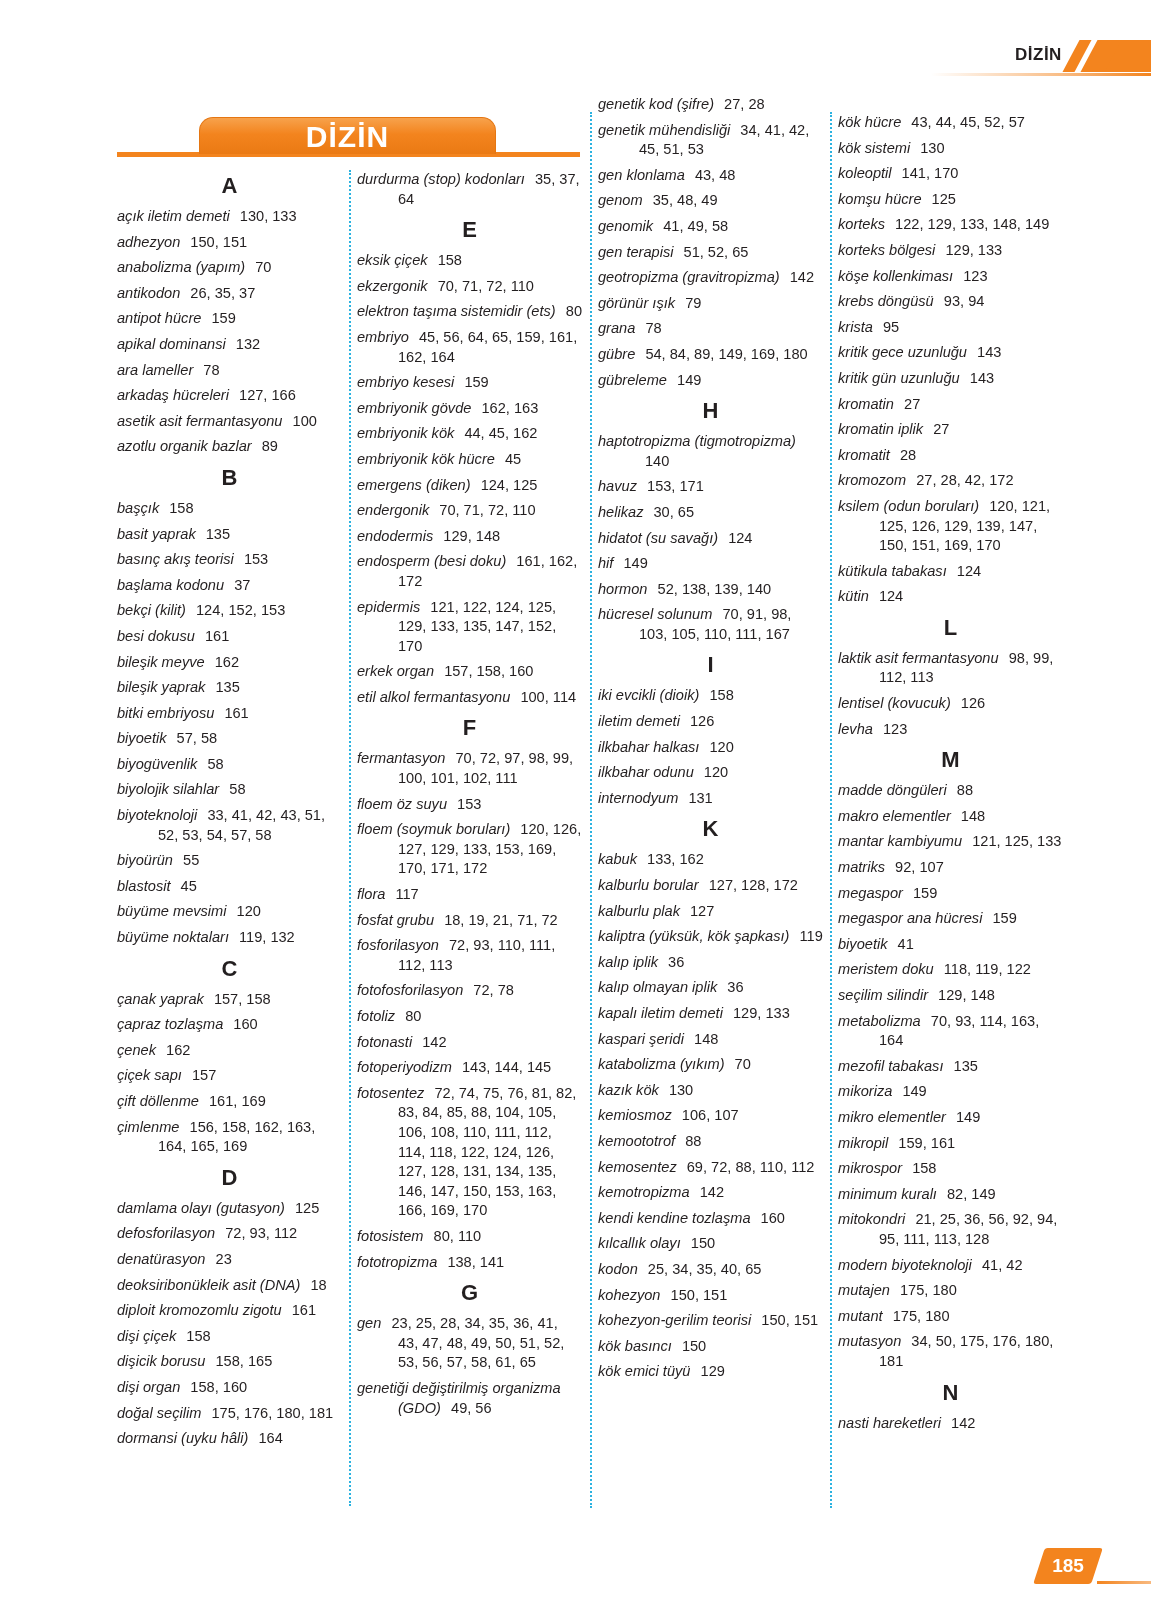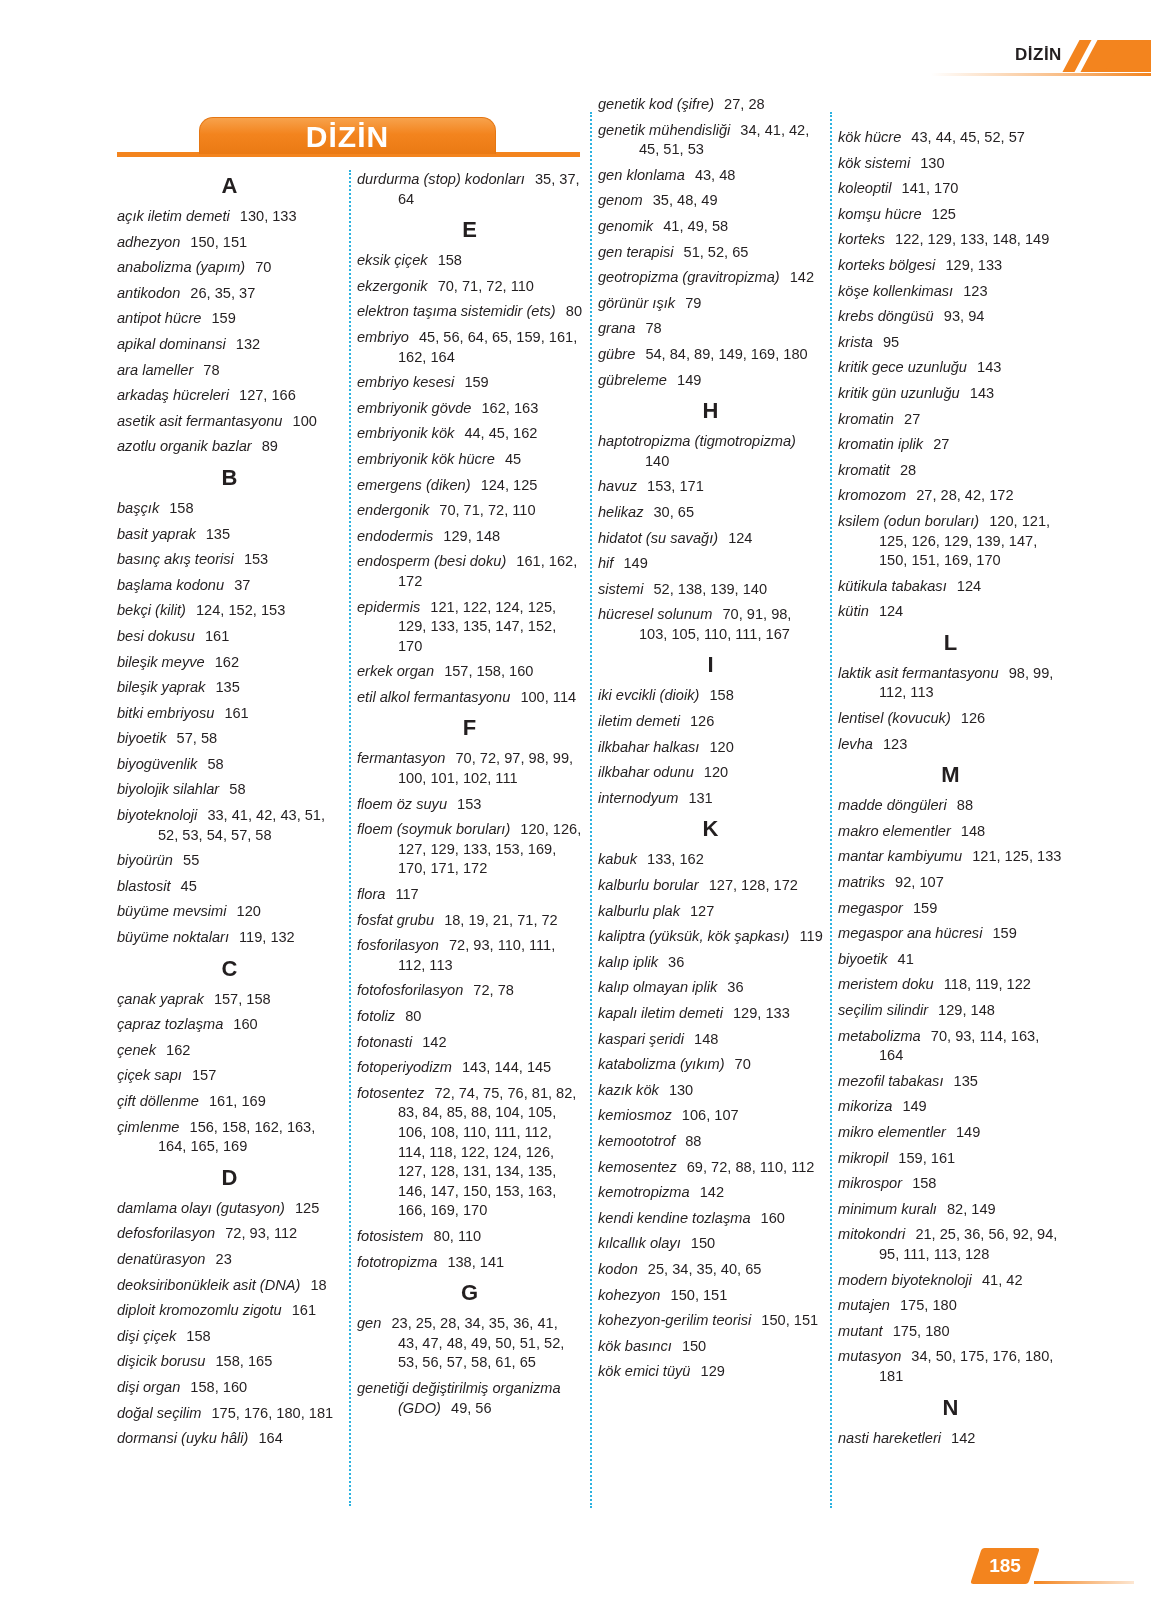--- a/index.html
+++ b/index.html
@@ -24,33 +24,33 @@
   .title-tab { position: absolute; left: 82px; width: 295px; top: 0; bottom: 3px; border-radius: 14px 14px 0 0;
     background: linear-gradient(180deg, #f7a24c 0%, #f3841e 45%, #ea7a14 100%); border: 1px solid #e57612; border-bottom: none;
     text-align: center; }
   .title-tab span { color: #ffffff; font-weight: bold; font-size: 30px; line-height: 38px; letter-spacing: 1px; }
 
   
   .col { position: absolute; top: 108px; width: 225px; font-size: 14.6px; line-height: 19.6px; }
   .col1 { left: 117px; top: 165px; }
   .col2 { left: 357px; top: 170px; }
   .col3 { left: 598px; top: 95px; }
-  .col4 { left: 838px; top: 113px; margin-top: 15px; }
+  .col4 { left: 838px; top: 113px; }
   .sep { position: absolute; top: 112px; width: 0; height: 1396px; border-left: 2px dotted #2bb2e0; }
   .sep1 { left: 349px; top: 170px; height: 1336px; }
   .sep2 { left: 590px; }
   .sep3 { left: 830px; }
 
   .letter { text-align: center; font-size: 22px; font-weight: bold; color: #231f20; height: 30px; line-height: 30px; margin: 6px 0 6px 0; }
   .entry { margin: 0 0 6px 0; padding-left: 41px; text-indent: -41px; }
   .term { font-style: italic; }
   .pages { font-style: normal; margin-left: 6px; }
 
   
-  .page-num { position: absolute; left: 976px; top: 1548px; width: 70px; height: 36px; }
+  .page-num { position: absolute; left: 1039px; top: 1548px; width: 70px; height: 36px; }
   .page-num .badge { position: absolute; left: 0; top: 0; width: 58px; height: 36px; background: #f3841e; transform: skewX(-18deg); border-radius: 3px; }
   .page-num .num { position: absolute; left: 0; top: 0; width: 58px; text-align: center; line-height: 36px; color: #ffffff; font-weight: bold; font-size: 19px; }
   .page-num .tail { position: absolute; left: 58px; top: 33px; width: 100px; height: 3px; background: linear-gradient(90deg, #f3841e, rgba(243,132,30,0.2)); }
 </style>
 </head>
 <body>
 
 <div class="run-head">
   <div class="fade"></div>
   <span class="label">DİZİN</span>
@@ -166,21 +166,21 @@
     <div class="entry"><span class="term">görünür ışık</span> <span class="pages">79</span></div>
     <div class="entry"><span class="term">grana</span> <span class="pages">78</span></div>
     <div class="entry"><span class="term">gübre</span> <span class="pages">54, 84, 89, 149, 169, 180</span></div>
     <div class="entry"><span class="term">gübreleme</span> <span class="pages">149</span></div>
     <div class="letter">H</div>
     <div class="entry"><span class="term">haptotropizma (tigmotropizma)</span> <span class="pages">140</span></div>
     <div class="entry"><span class="term">havuz</span> <span class="pages">153, 171</span></div>
     <div class="entry"><span class="term">helikaz</span> <span class="pages">30, 65</span></div>
     <div class="entry"><span class="term">hidatot (su savağı)</span> <span class="pages">124</span></div>
     <div class="entry"><span class="term">hif</span> <span class="pages">149</span></div>
-    <div class="entry"><span class="term">sistemi</span> <span class="pages">52, 138, 139, 140</span></div>
+    <div class="entry"><span class="term">hormon</span> <span class="pages">52, 138, 139, 140</span></div>
     <div class="entry"><span class="term">hücresel solunum</span> <span class="pages">70, 91, 98, 103, 105, 110, 111, 167</span></div>
     <div class="letter">I</div>
     <div class="entry"><span class="term">iki evcikli (dioik)</span> <span class="pages">158</span></div>
     <div class="entry"><span class="term">iletim demeti</span> <span class="pages">126</span></div>
     <div class="entry"><span class="term">ilkbahar halkası</span> <span class="pages">120</span></div>
     <div class="entry"><span class="term">ilkbahar odunu</span> <span class="pages">120</span></div>
     <div class="entry"><span class="term">internodyum</span> <span class="pages">131</span></div>
     <div class="letter">K</div>
     <div class="entry"><span class="term">kabuk</span> <span class="pages">133, 162</span></div>
     <div class="entry"><span class="term">kalburlu borular</span> <span class="pages">127, 128, 172</span></div>

